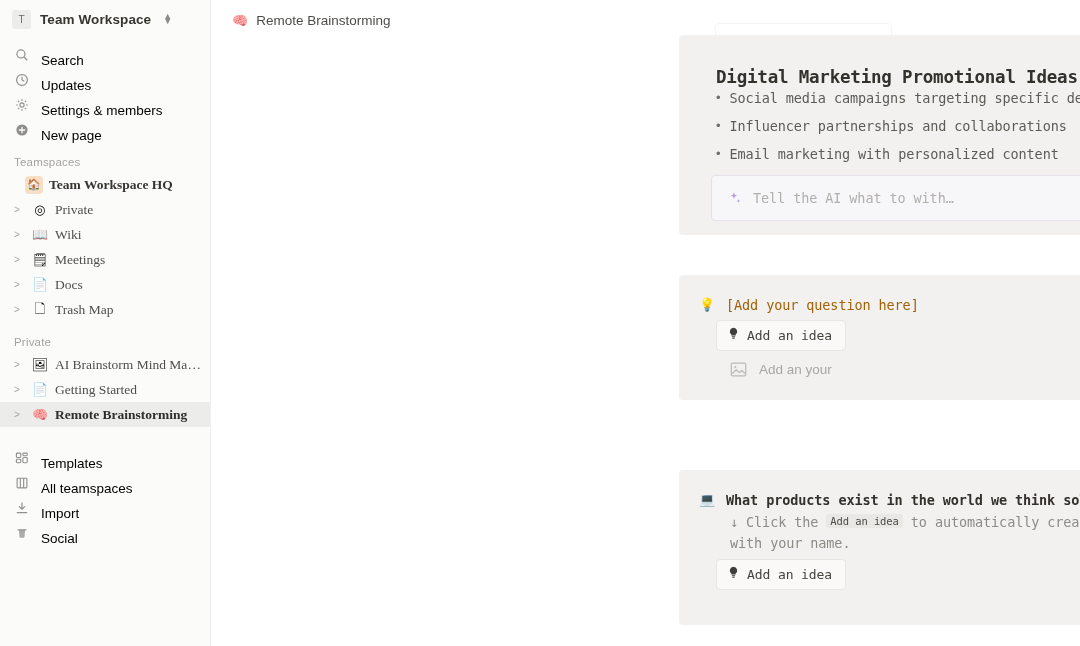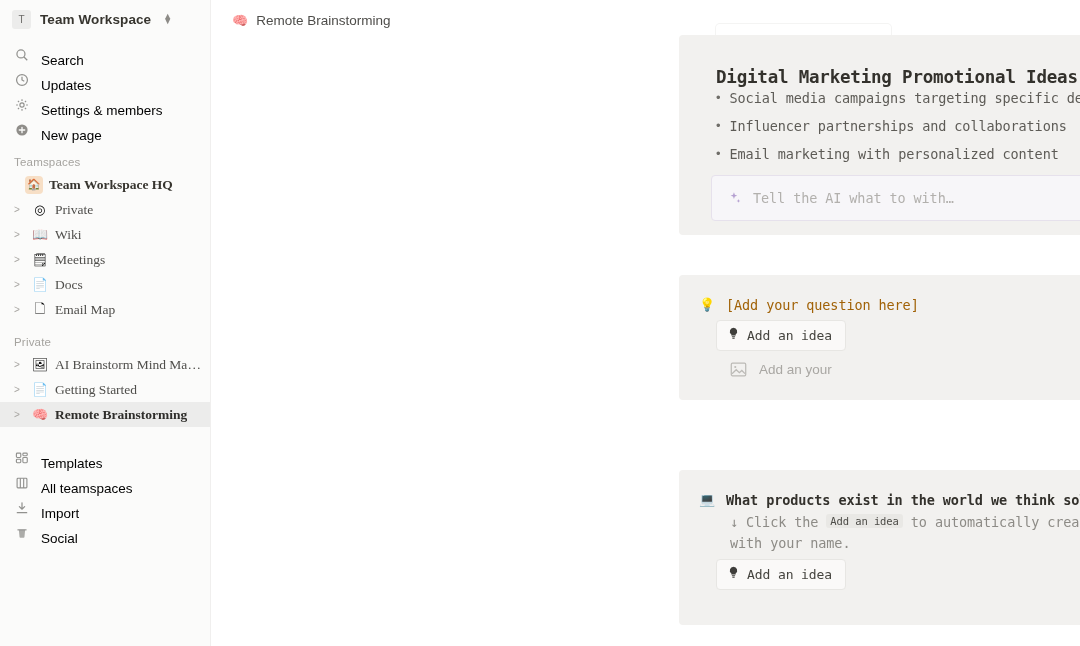--- a/index.html
+++ b/index.html
@@ -217,21 +217,21 @@
       <span class="tree-label">Meetings</span>
     </div>
     <div class="tree-item">
       <span class="twisty">&gt;</span>
       <span class="emoji">📄</span>
       <span class="tree-label">Docs</span>
     </div>
     <div class="tree-item">
       <span class="twisty">&gt;</span>
       <span class="emoji">🗋</span>
-      <span class="tree-label">Email Map</span>
+      <span class="tree-label">Trash Map</span>
     </div>
 
     <div class="group-title">Private</div>
 
     <div class="tree-item">
       <span class="twisty">&gt;</span>
       <span class="emoji">🖼</span>
       <span class="tree-label">AI Brainstorm Mind Map ...</span>
     </div>
     <div class="tree-item">

